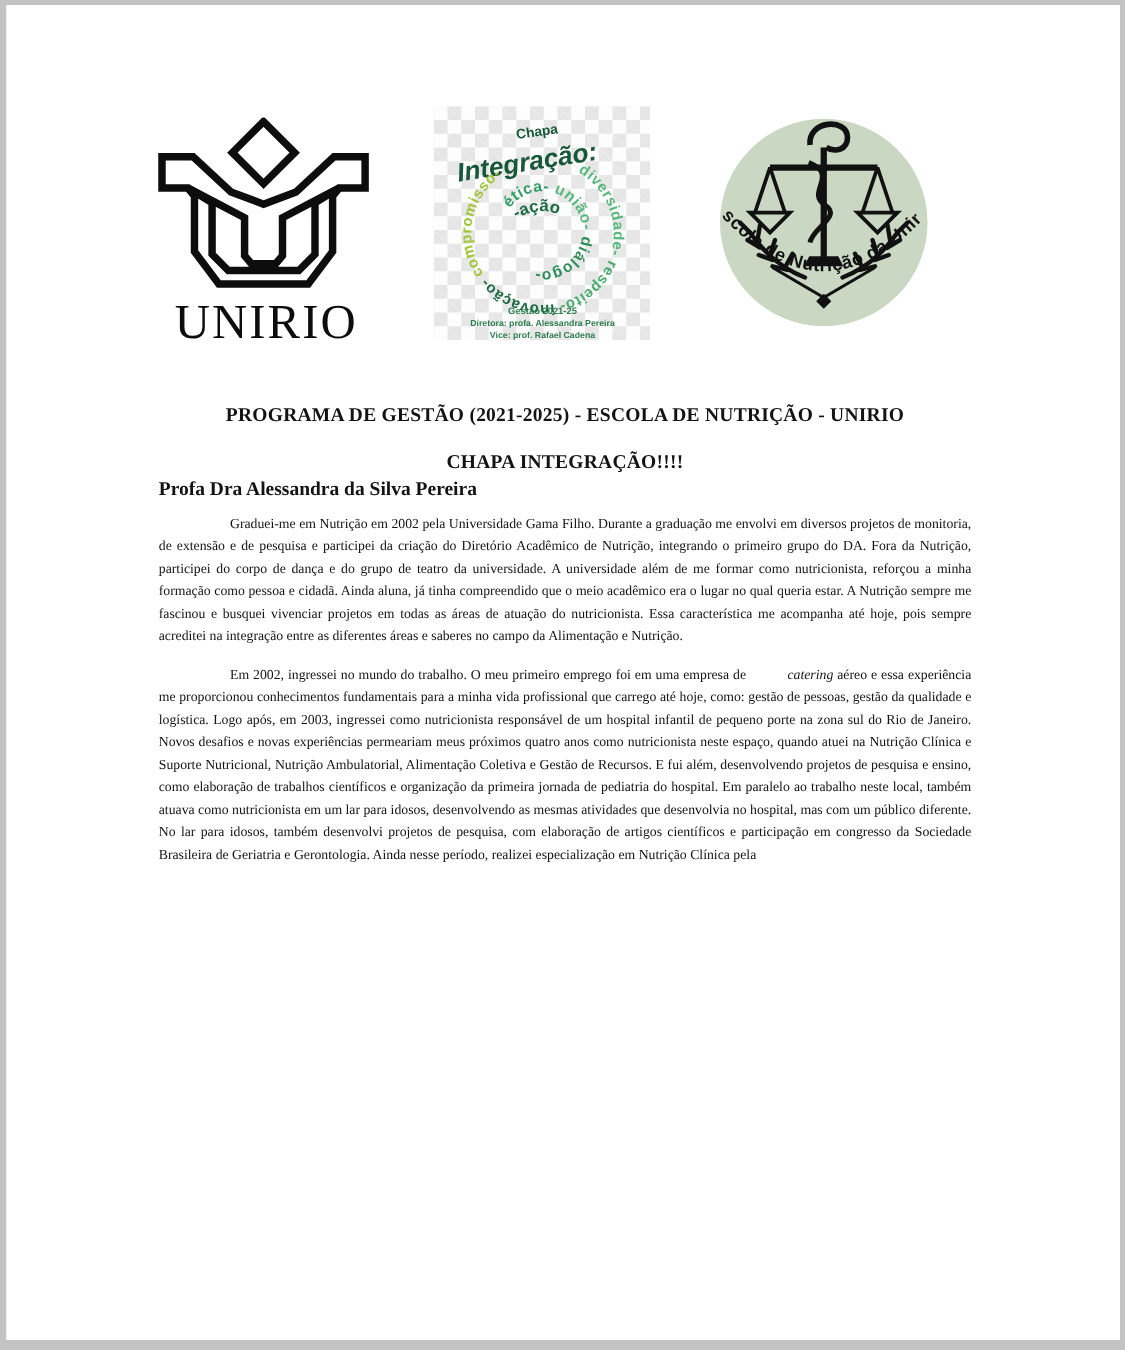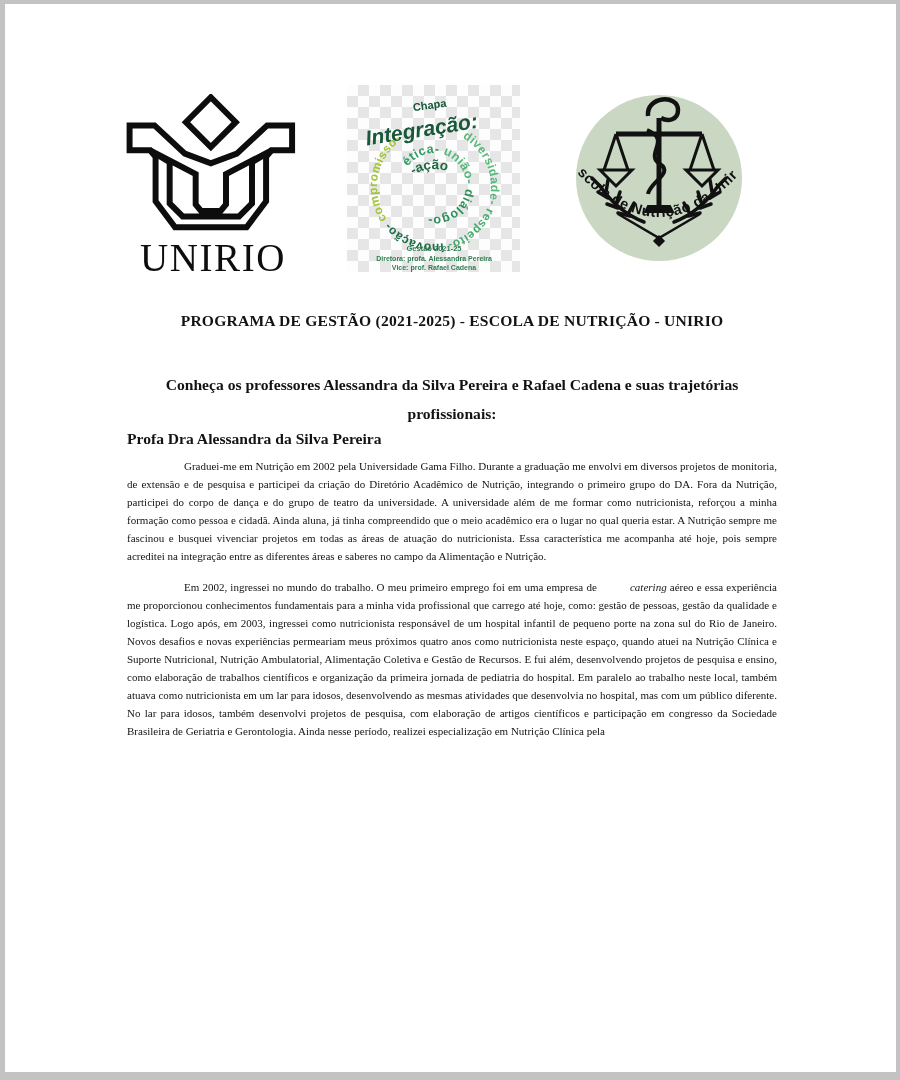--- a/index.html
+++ b/index.html
@@ -24,21 +24,21 @@
     background-image:
       linear-gradient(45deg,#e6e6e6 25%,transparent 25%,transparent 75%,#e6e6e6 75%),
       linear-gradient(45deg,#e6e6e6 25%,transparent 25%,transparent 75%,#e6e6e6 75%);
     background-size:22px 22px;
     background-position:0 0,11px 11px;
   }
   .logo-chapa svg{position:absolute;left:0;top:0;}
   .logo-escola{position:absolute;left:543px;top:84px;width:222px;height:180px;background:#fff;}
   
   .content{
-    position:absolute;left:122px;top:306px;width:650px;
+    position:absolute;left:122px;top:318px;width:650px;
     color:#131313;
   }
   .title1,.title2{
     text-align:center;font-weight:bold;font-size:15.6px;line-height:22px;
     letter-spacing:.2px;
   }
   .title2{margin-top:15px;}
   .intro{
     margin-top:38px;text-align:center;font-weight:bold;
     font-size:15.6px;line-height:29px;
@@ -142,19 +142,19 @@
         </g>
       </g>
       <text font-size="14.5" font-weight="bold" fill="#111" letter-spacing="0.5">
         <textPath href="#escolaArc" xlink:href="#escolaArc" startOffset="50%" text-anchor="middle">Escola de Nutrição da Unirio</textPath>
       </text>
     </svg>
   </div>
 
   <div class="content">
     <div class="title1">PROGRAMA DE GESTÃO (2021-2025) - ESCOLA DE NUTRIÇÃO - UNIRIO</div>
-    <div class="intro">Conheça os professores Alessandra da Silva Pereira e Rafael Cadena e suas trajetórias profissionais:</div>
+    <div class="title2">CHAPA INTEGRAÇÃO!!!!</div>
     <div class="section-heading">Profa Dra Alessandra da Silva Pereira</div>
     <p class="par">Graduei-me em Nutrição em 2002 pela Universidade Gama Filho. Durante a graduação me envolvi em diversos projetos de monitoria, de extensão e de pesquisa e participei da criação do Diretório Acadêmico de Nutrição, integrando o primeiro grupo do DA. Fora da Nutrição, participei do corpo de dança e do grupo de teatro da universidade. A universidade além de me formar como nutricionista, reforçou a minha formação como pessoa e cidadã. Ainda aluna, já tinha compreendido que o meio acadêmico era o lugar no qual queria estar. A Nutrição sempre me fascinou e busquei vivenciar projetos em todas as áreas de atuação do nutricionista. Essa característica me acompanha até hoje, pois sempre acreditei na integração entre as diferentes áreas e saberes no campo da Alimentação e Nutrição.</p>
     <p class="par"><span>Em 2002, ingressei no mundo do trabalho. O meu primeiro emprego foi em uma empresa de </span><span class="it">catering</span><span> aéreo e essa experiência me proporcionou conhecimentos fundamentais para a minha vida profissional que carrego até hoje, como: gestão de pessoas, gestão da qualidade e logística. Logo após, em 2003, ingressei como nutricionista responsável de um hospital infantil de pequeno porte na zona sul do Rio de Janeiro. Novos desafios e novas experiências permeariam meus próximos quatro anos como nutricionista neste espaço, quando atuei na Nutrição Clínica e Suporte Nutricional, Nutrição Ambulatorial, Alimentação Coletiva e Gestão de Recursos. E fui além, desenvolvendo projetos de pesquisa e ensino, como elaboração de trabalhos científicos e organização da primeira jornada de pediatria do hospital. Em paralelo ao trabalho neste local, também atuava como nutricionista em um lar para idosos, desenvolvendo as mesmas atividades que desenvolvia no hospital, mas com um público diferente. No lar para idosos, também desenvolvi projetos de pesquisa, com elaboração de artigos científicos e participação em congresso da Sociedade Brasileira de Geriatria e Gerontologia. Ainda nesse período, realizei especialização em Nutrição Clínica pela</span></p>
   </div>
 
 </div>
 
 </body></html>

